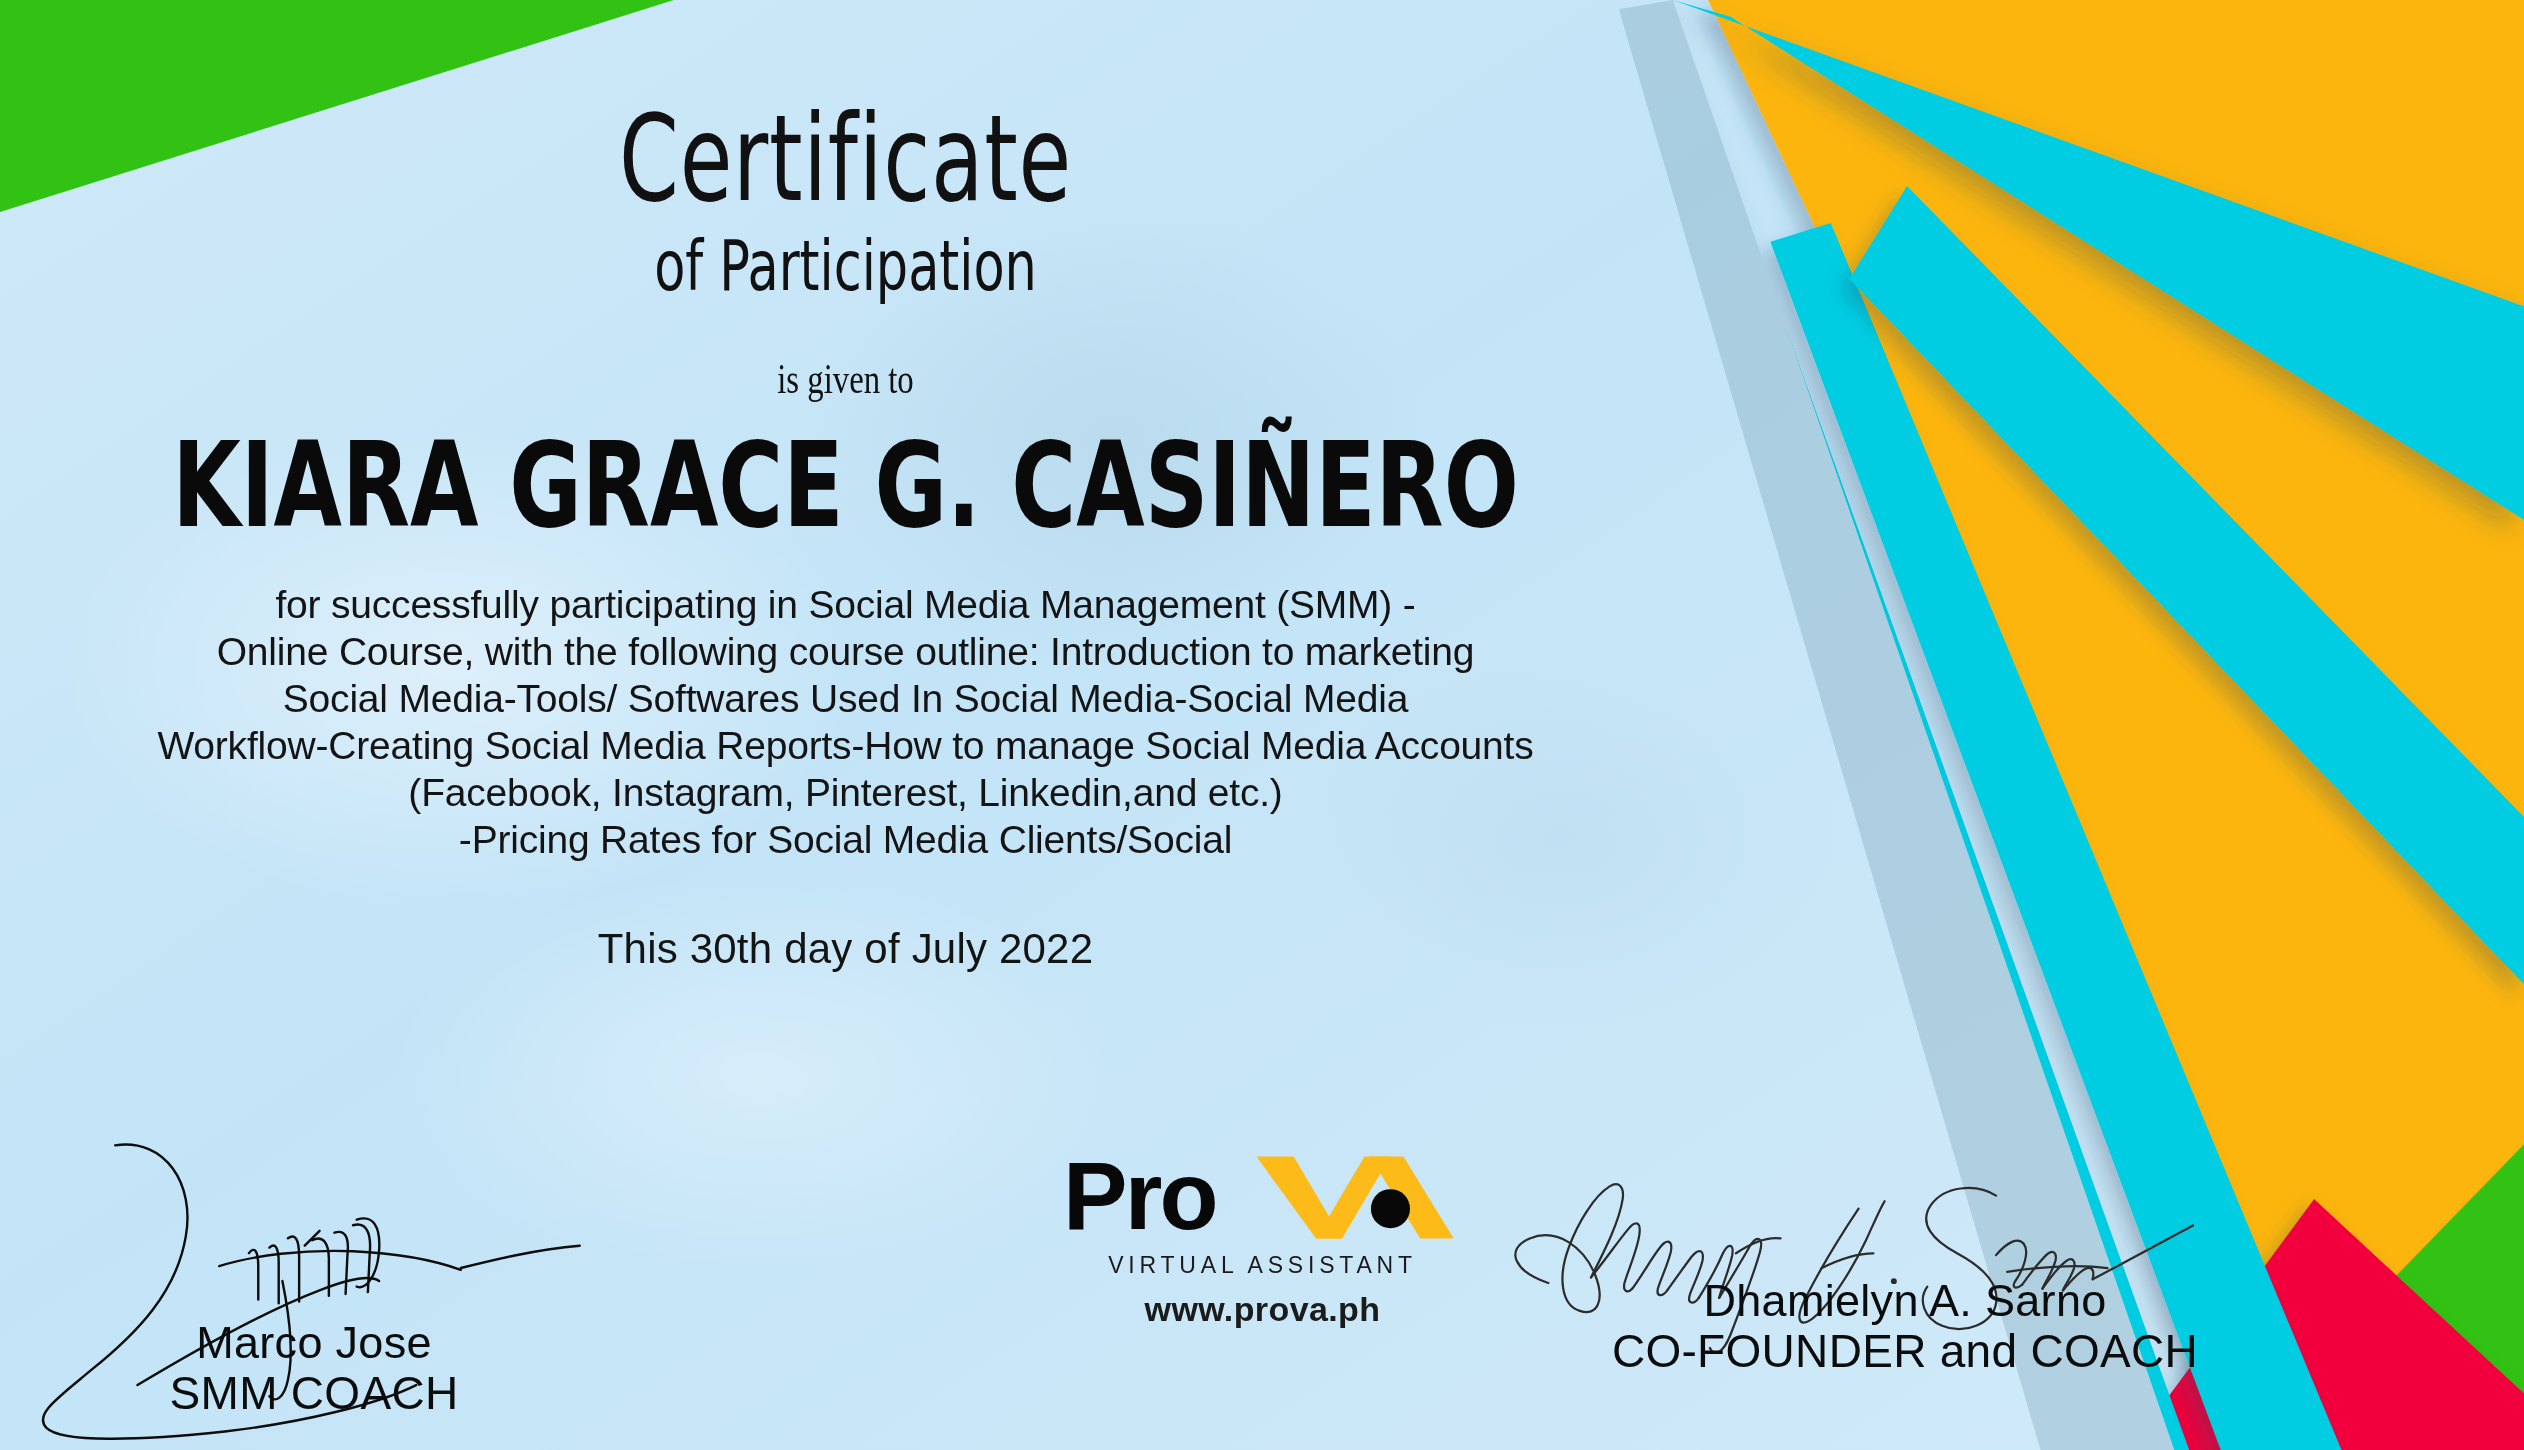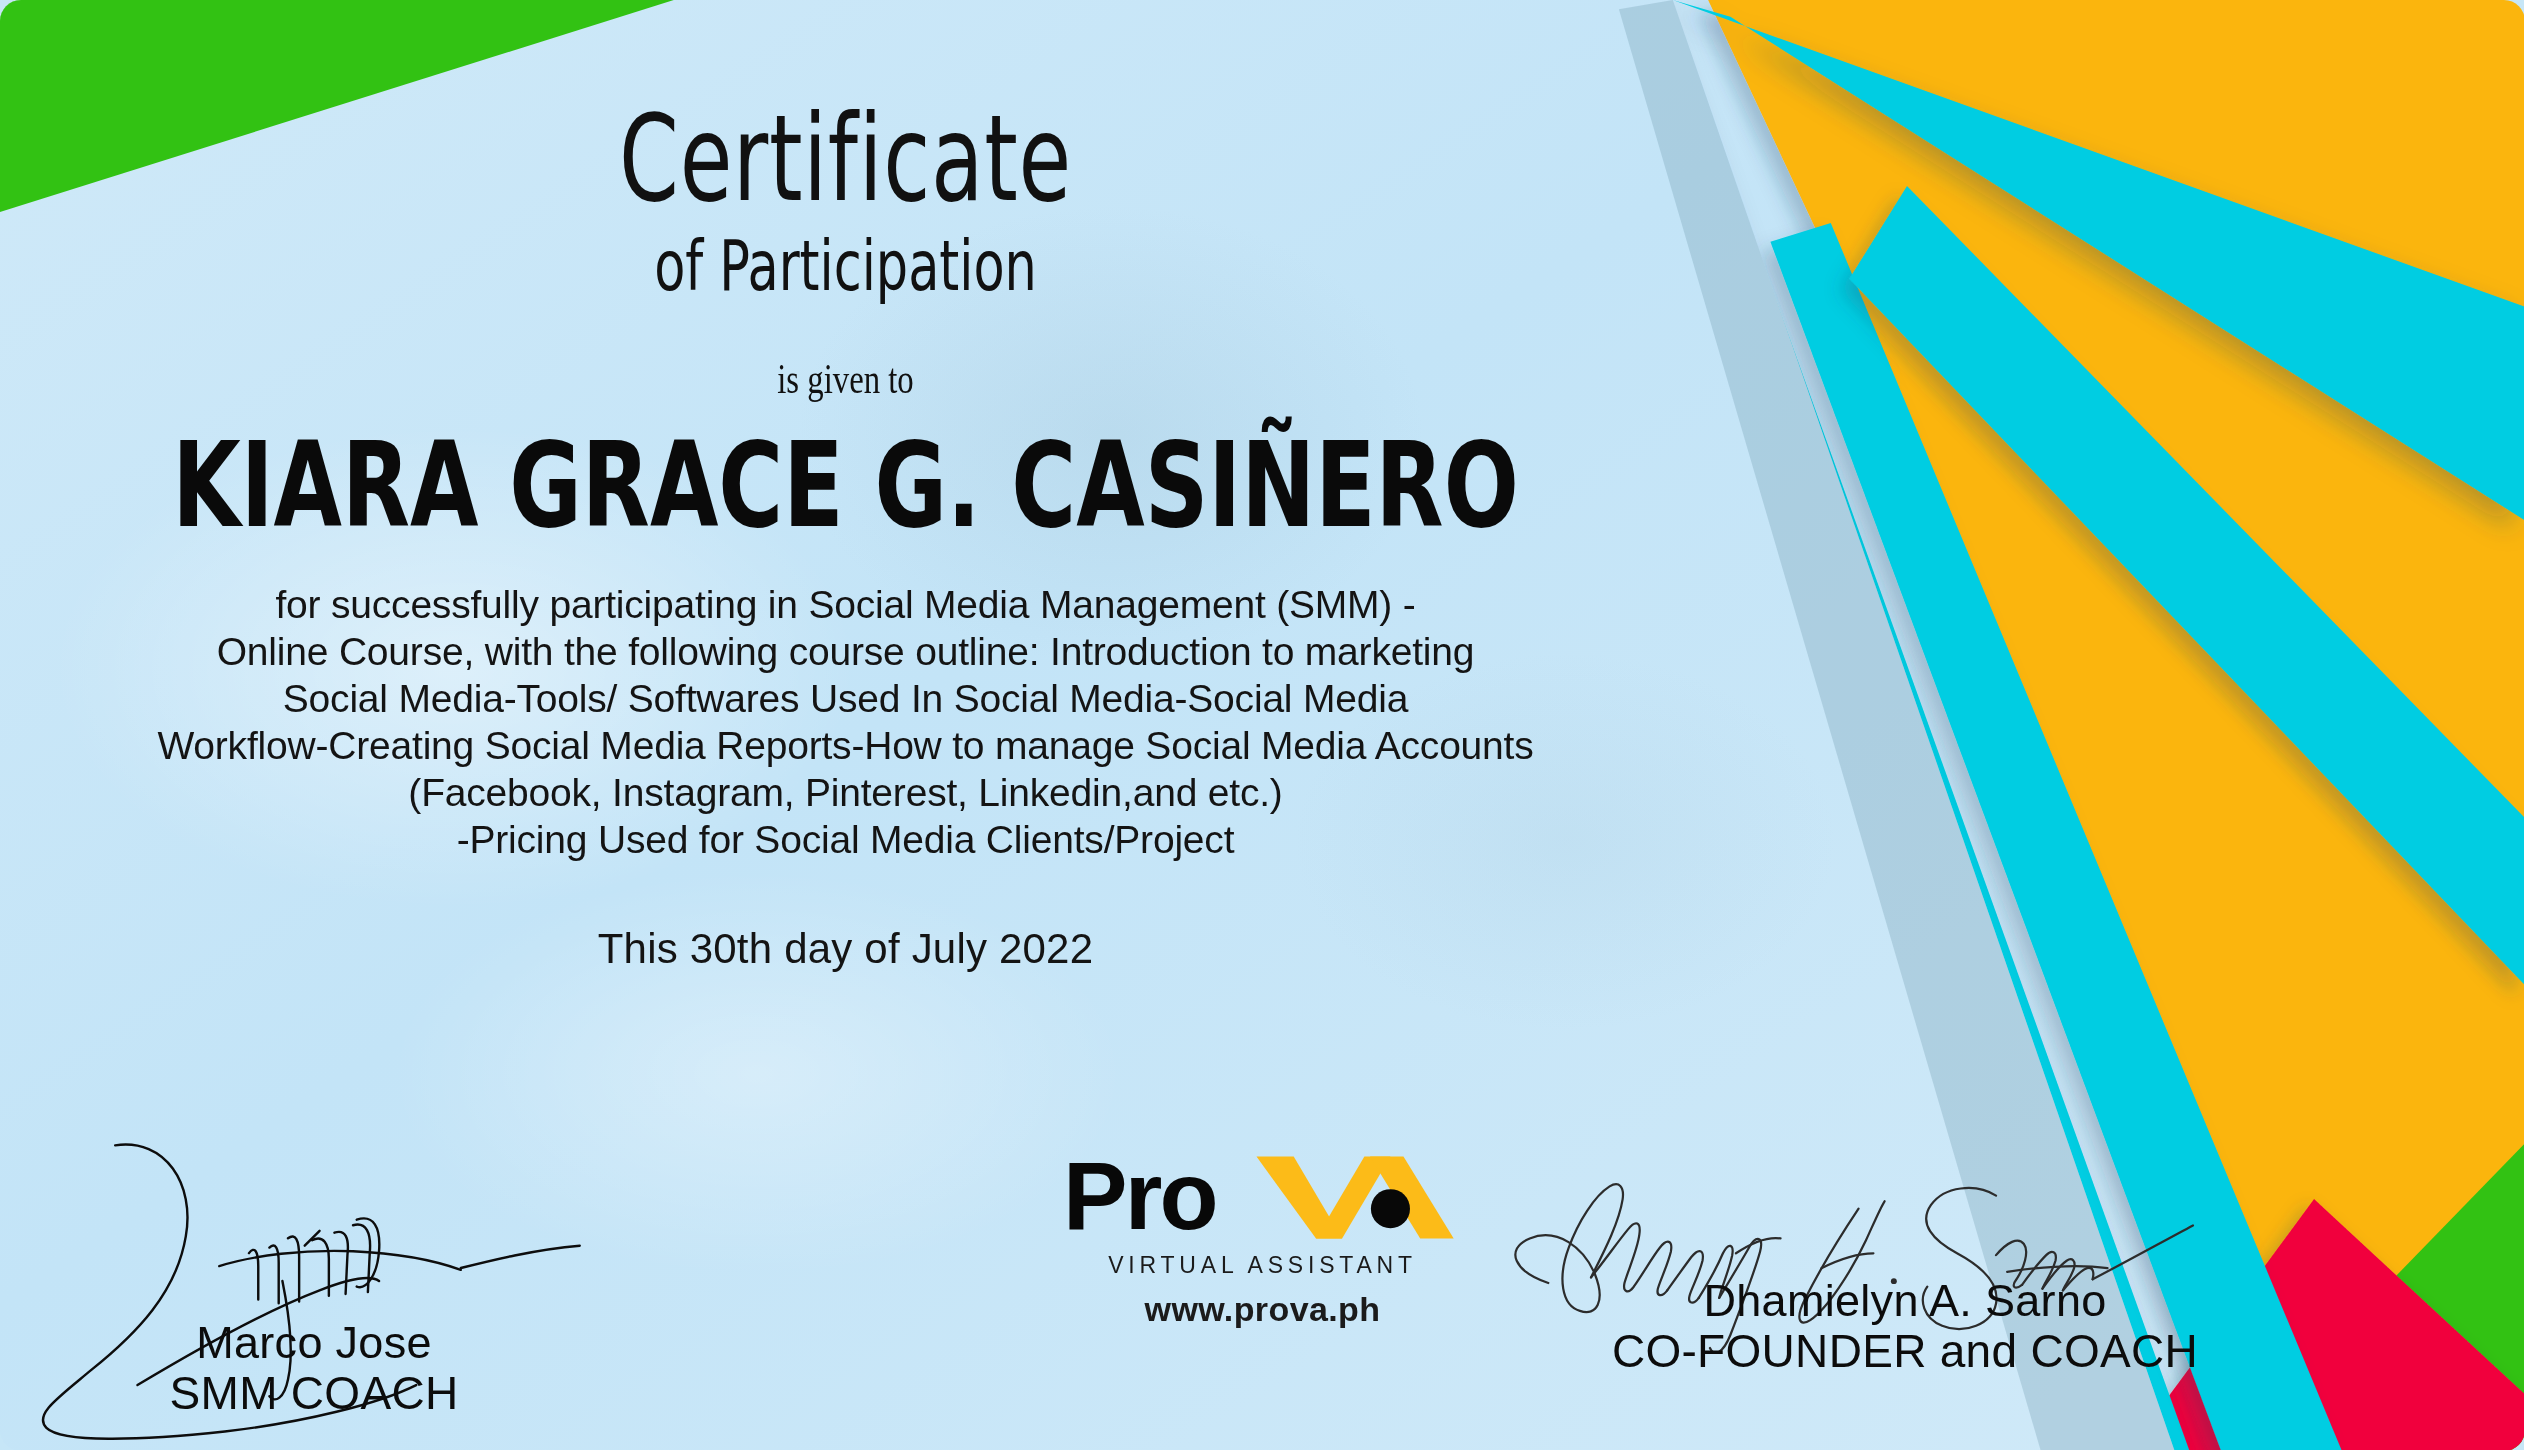--- a/index.html
+++ b/index.html
@@ -4,21 +4,20 @@
 <style>
   html,body{margin:0;padding:0;}
   body{
     width:2525px;height:1451px;overflow:hidden;
     font-family:"Liberation Sans",sans-serif;
     background:#c6e6f7;
   }
   #cert{
     position:relative;width:2525px;height:1451px;overflow:hidden;
     background:#c6e6f7;
-    border-radius:21px;
   }
   
   .deco{position:absolute;inset:0;width:100%;height:100%;display:block;}
 
   
   .sheen{position:absolute;inset:0;pointer-events:none;
     background:
       radial-gradient(ellipse 650px 390px at 18% 46%, rgba(255,255,255,.40), rgba(255,255,255,0) 62%),
       radial-gradient(ellipse 483px 353px at 44% 30%, rgba(150,185,205,.22), rgba(255,255,255,0) 65%),
       radial-gradient(ellipse 558px 307px at 30% 74%, rgba(255,255,255,.30), rgba(255,255,255,0) 66%),
@@ -173,21 +172,21 @@
     <div class="given">is given to</div>
 
     <div class="recipient">KIARA GRACE G. CASIÑERO</div>
 
     <div class="body-block" id="body-block">
         <span class="ln"><span>for successfully participating in </span><b>Social Media Management (SMM) -</b></span>
         <span class="ln"><b>Online Course</b><span>, with the following course outline: Introduction to marketing</span></span>
         <span class="ln"><span>Social Media-Tools/ Softwares Used In Social Media-Social Media</span></span>
         <span class="ln"><span>Workflow-Creating Social Media Reports-How to manage Social Media Accounts</span></span>
         <span class="ln"><span>(Facebook, Instagram, Pinterest, Linkedin,and etc.)</span></span>
-        <span class="ln"><span>-Pricing Used for Social Media Clients/Project</span></span>
+        <span class="ln"><span>-Pricing Rates for Social Media Clients/Social</span></span>
       </div>
 
     <div class="date">This 30th day of July 2022</div>
   </div>
 
   <div class="logo-wrap">
     <svg class="logo-mark" width="400" height="97" viewBox="0 0 430 104">
 
       <text x="0" y="86" font-family="Liberation Sans, sans-serif" font-weight="bold" font-size="104" fill="#080808" letter-spacing="-3">Pro</text>
 

